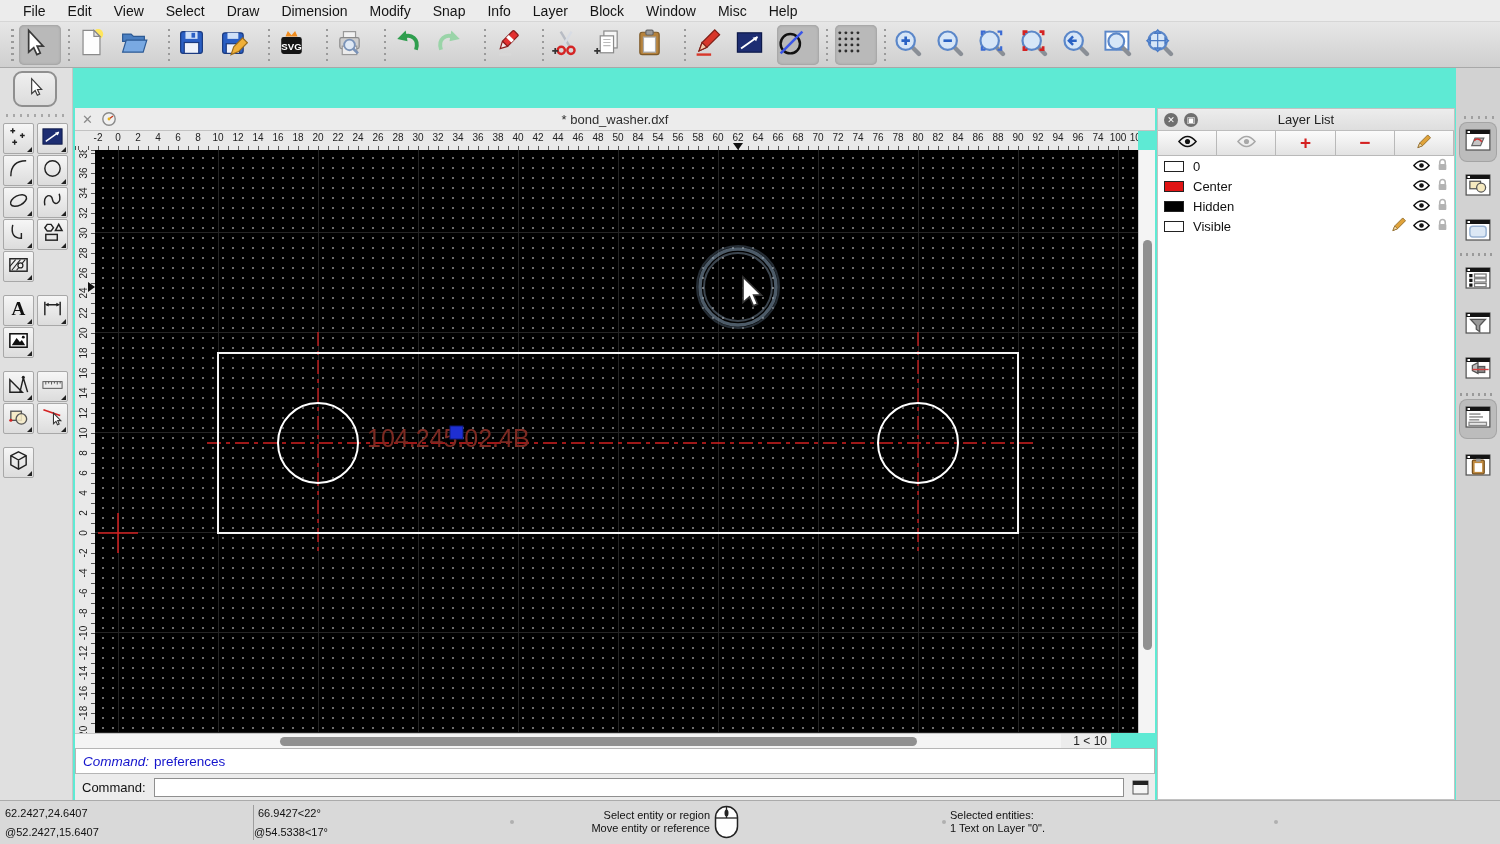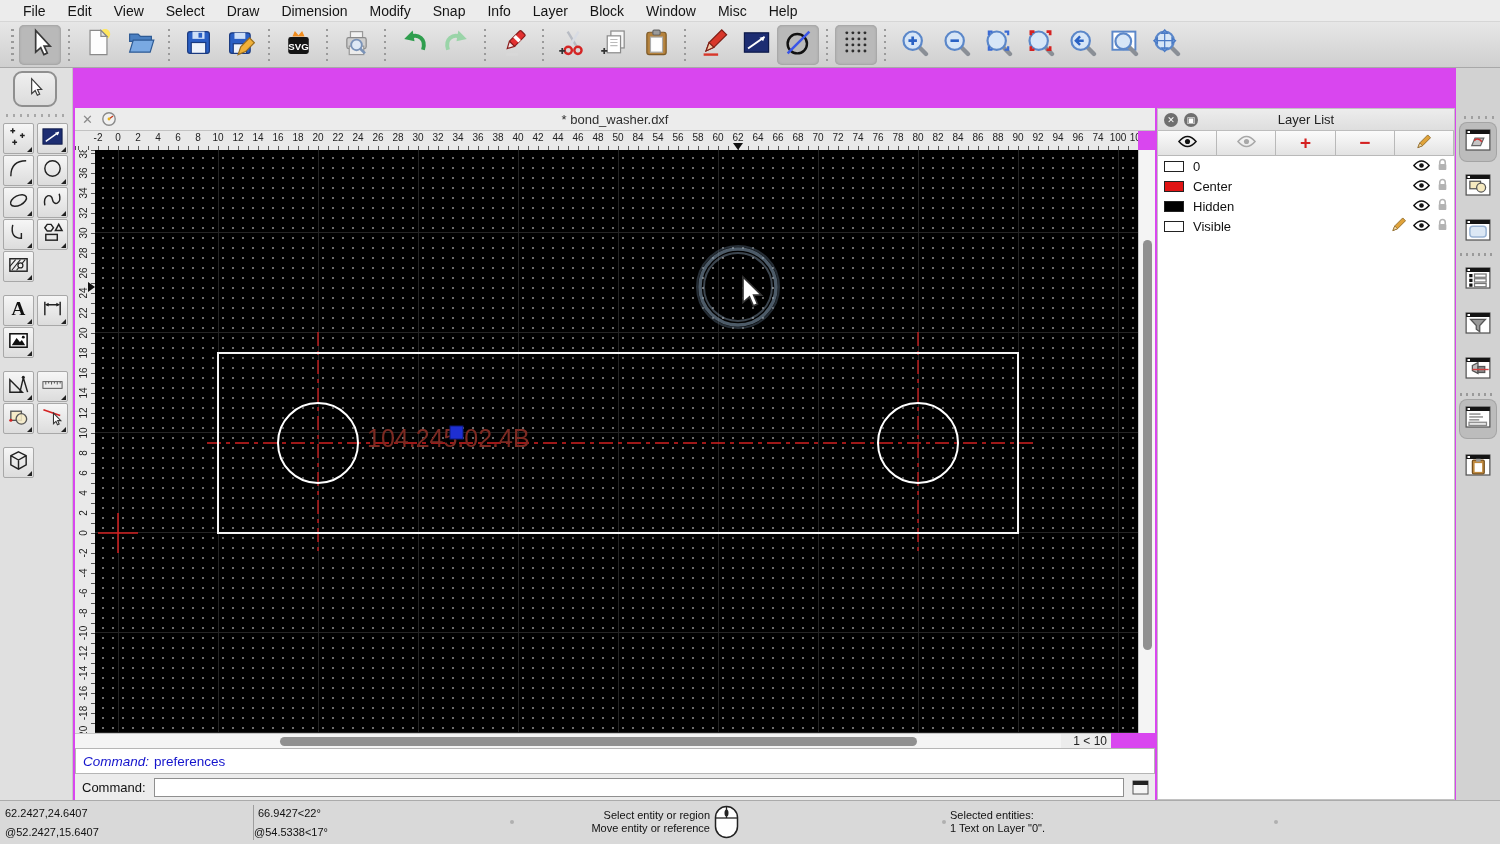--- a/index.html
+++ b/index.html
@@ -1,33 +1,33 @@
 <!DOCTYPE html>
 <html><head>
 <meta charset="utf-8">
 <style>
   * { margin:0; padding:0; box-sizing:border-box; }
   html,body { width:1500px; height:844px; overflow:hidden; }
   body { font-family:"Liberation Sans",sans-serif; }
-  #app { position:relative; width:1500px; height:844px; background:#d946ef; overflow:hidden; }
+  #app { position:relative; width:1500px; height:844px; background:#5eead4; overflow:hidden; }
 
   
   #menubar { position:absolute; left:0; top:0; width:1500px; height:22px; background:#ececec;
     display:flex; align-items:center; padding-left:12px; font-size:14px; color:#141414; border-bottom:1px solid #d6d6d6;}
   .menu-item { padding:0 11px; white-space:nowrap; }
 
   
   #toolbar { position:absolute; left:0; top:22px; width:1500px; height:46px;
     background:linear-gradient(#e7e7e7,#cfcfcf); border-bottom:1px solid #a8a8a8;
     display:flex; align-items:center; padding-left:6px; }
   .tb-handle { width:3px; height:32px; margin:0 5px;
     background-image:repeating-linear-gradient(0deg,#9a9a9a 0 2px,transparent 2px 6px); }
   .tb-sep { width:2px; height:32px; margin:0 7px;
     background-image:repeating-linear-gradient(0deg,#9a9a9a 0 2px,transparent 2px 6px); }
-  .tbtn { width:42px; height:40px; display:flex; align-items:center; justify-content:center; border-radius:5px; }
+  .tbtn { width:42px; height:40px; display:flex; align-items:center; justify-content:flex-start; border-radius:5px; }
   .tbtn.pressed { background:#b9b9b9; box-shadow:inset 0 0 3px #8f8f8f; }
   .tbtn svg { width:29px; height:29px; }
 
   
   #left-dock { position:absolute; left:0; top:68px; width:73px; height:732px; background:#e0e0e0; border-right:1px solid #c6c6c6; }
   #pointer-btn { position:absolute; left:13px; top:3px; width:44px; height:36px; border:2px solid #8f8f8f;
     border-radius:9px; background:linear-gradient(#efefef,#dcdcdc); display:flex; align-items:center; justify-content:center;}
   #pointer-btn svg { width:20px; height:20px; }
   .dots-h { position:absolute; left:6px; top:46px; width:58px; height:3px;
     background-image:repeating-linear-gradient(90deg,#a8a8a8 0 2px,transparent 2px 7px); }

